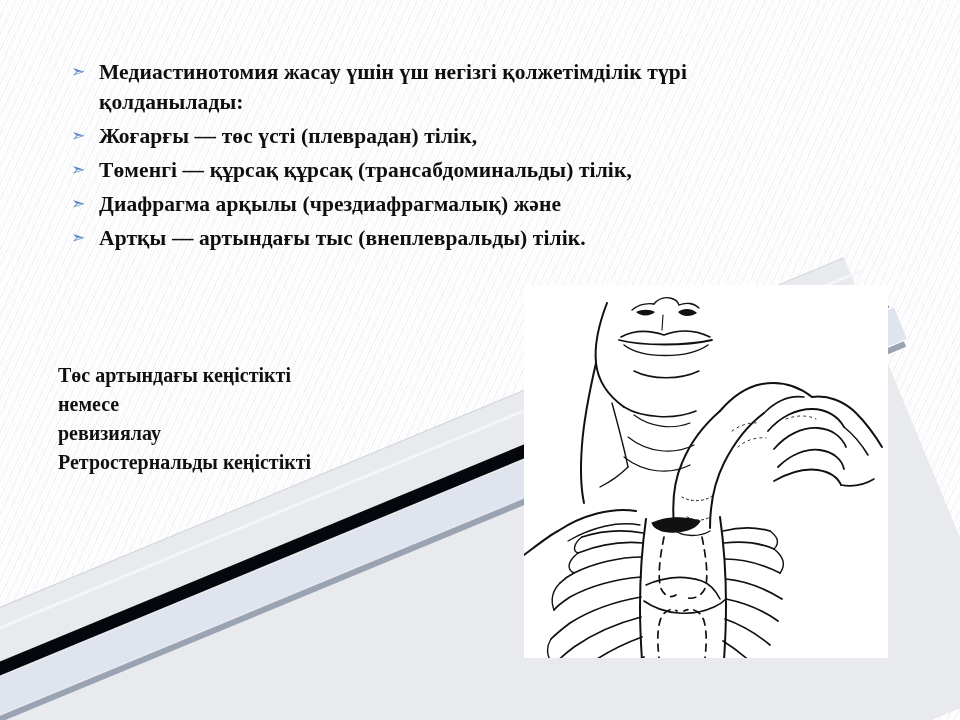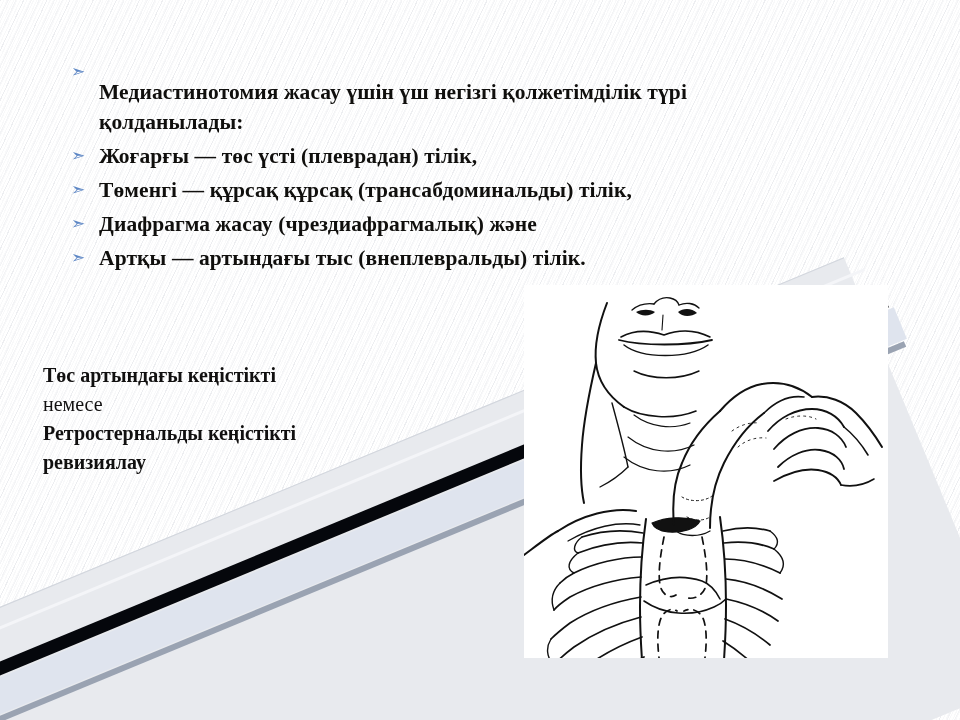--- a/index.html
+++ b/index.html
@@ -125,35 +125,35 @@
     flex: 1 1 auto;
     font-size: 21.5px;
     line-height: 30px;
     color: #100f0d;
     font-weight: bold;
     letter-spacing: 0.1px;
   }
   .bullet-text .light {
     font-weight: bold;
   }
-  #bullet-row-0 .bullet-text { max-width: 690px; margin-top: 20px; }
+  #bullet-row-0 .bullet-text { max-width: 690px; }
 
   
   #caption-block {
     position: absolute;
-    left: 43px;
+    left: 58px;
     top: 361px;
     width: 470px;
     font-size: 20px;
     line-height: 29px;
     color: #111010;
     font-weight: bold;
   }
   #caption-block .light {
-    font-weight: normal;
+    font-weight: bold;
   }
   .caption-line { white-space: nowrap; }
 
   
   #illustration {
     position: absolute;
     left: 524px;
     top: 285px;
     width: 364px;
     height: 373px;
@@ -190,35 +190,35 @@
       <span class="bullet-text"><span>Жоғарғы — төс үсті (плеврадан) тілік,</span></span>
     </div>
 
     <div class="bullet-row" id="bullet-row-2">
       <span class="bullet-marker">➣</span>
       <span class="bullet-text"><span>Төменгі — құрсақ құрсақ (трансабдоминальды) тілік,</span></span>
     </div>
 
     <div class="bullet-row" id="bullet-row-3">
       <span class="bullet-marker">➣</span>
-      <span class="bullet-text"><span>Диафрагма жасау (чрездиафрагмалық) </span><span class="light">және</span></span>
+      <span class="bullet-text"><span>Диафрагма арқылы (чрездиафрагмалық) </span><span class="light">және</span></span>
     </div>
 
     <div class="bullet-row" id="bullet-row-4">
       <span class="bullet-marker">➣</span>
       <span class="bullet-text"><span>Артқы — артындағы тыс (внеплевральды) тілік.</span></span>
     </div>
 
   </div>
 
   <div id="caption-block">
     <div class="caption-line">Төс артындағы кеңістікті</div>
     <div class="caption-line light">немесе</div>
+    <div class="caption-line">ревизиялау</div>
     <div class="caption-line">Ретростернальды кеңістікті</div>
-    <div class="caption-line">ревизиялау</div>
   </div>
 
   <div id="illustration">
     <svg viewBox="0 0 364 373" xmlns="http://www.w3.org/2000/svg">
       <g fill="none" stroke="#111111" stroke-width="1.9" stroke-linecap="round" stroke-linejoin="round">
 
         <path d="M108 25 C114 20 122 18 130 19" stroke-width="1.3"></path>
         <path d="M155 20 C162 17 170 18 175 23" stroke-width="1.3"></path>
         <path d="M130 19 C134 14 140 12 146 13 C151 14 154 17 155 20" stroke-width="1.3"></path>
         <path d="M112 27 C118 24 126 24 131 27 C127 31 117 32 112 27 Z" fill="#111111" stroke="none"></path>

